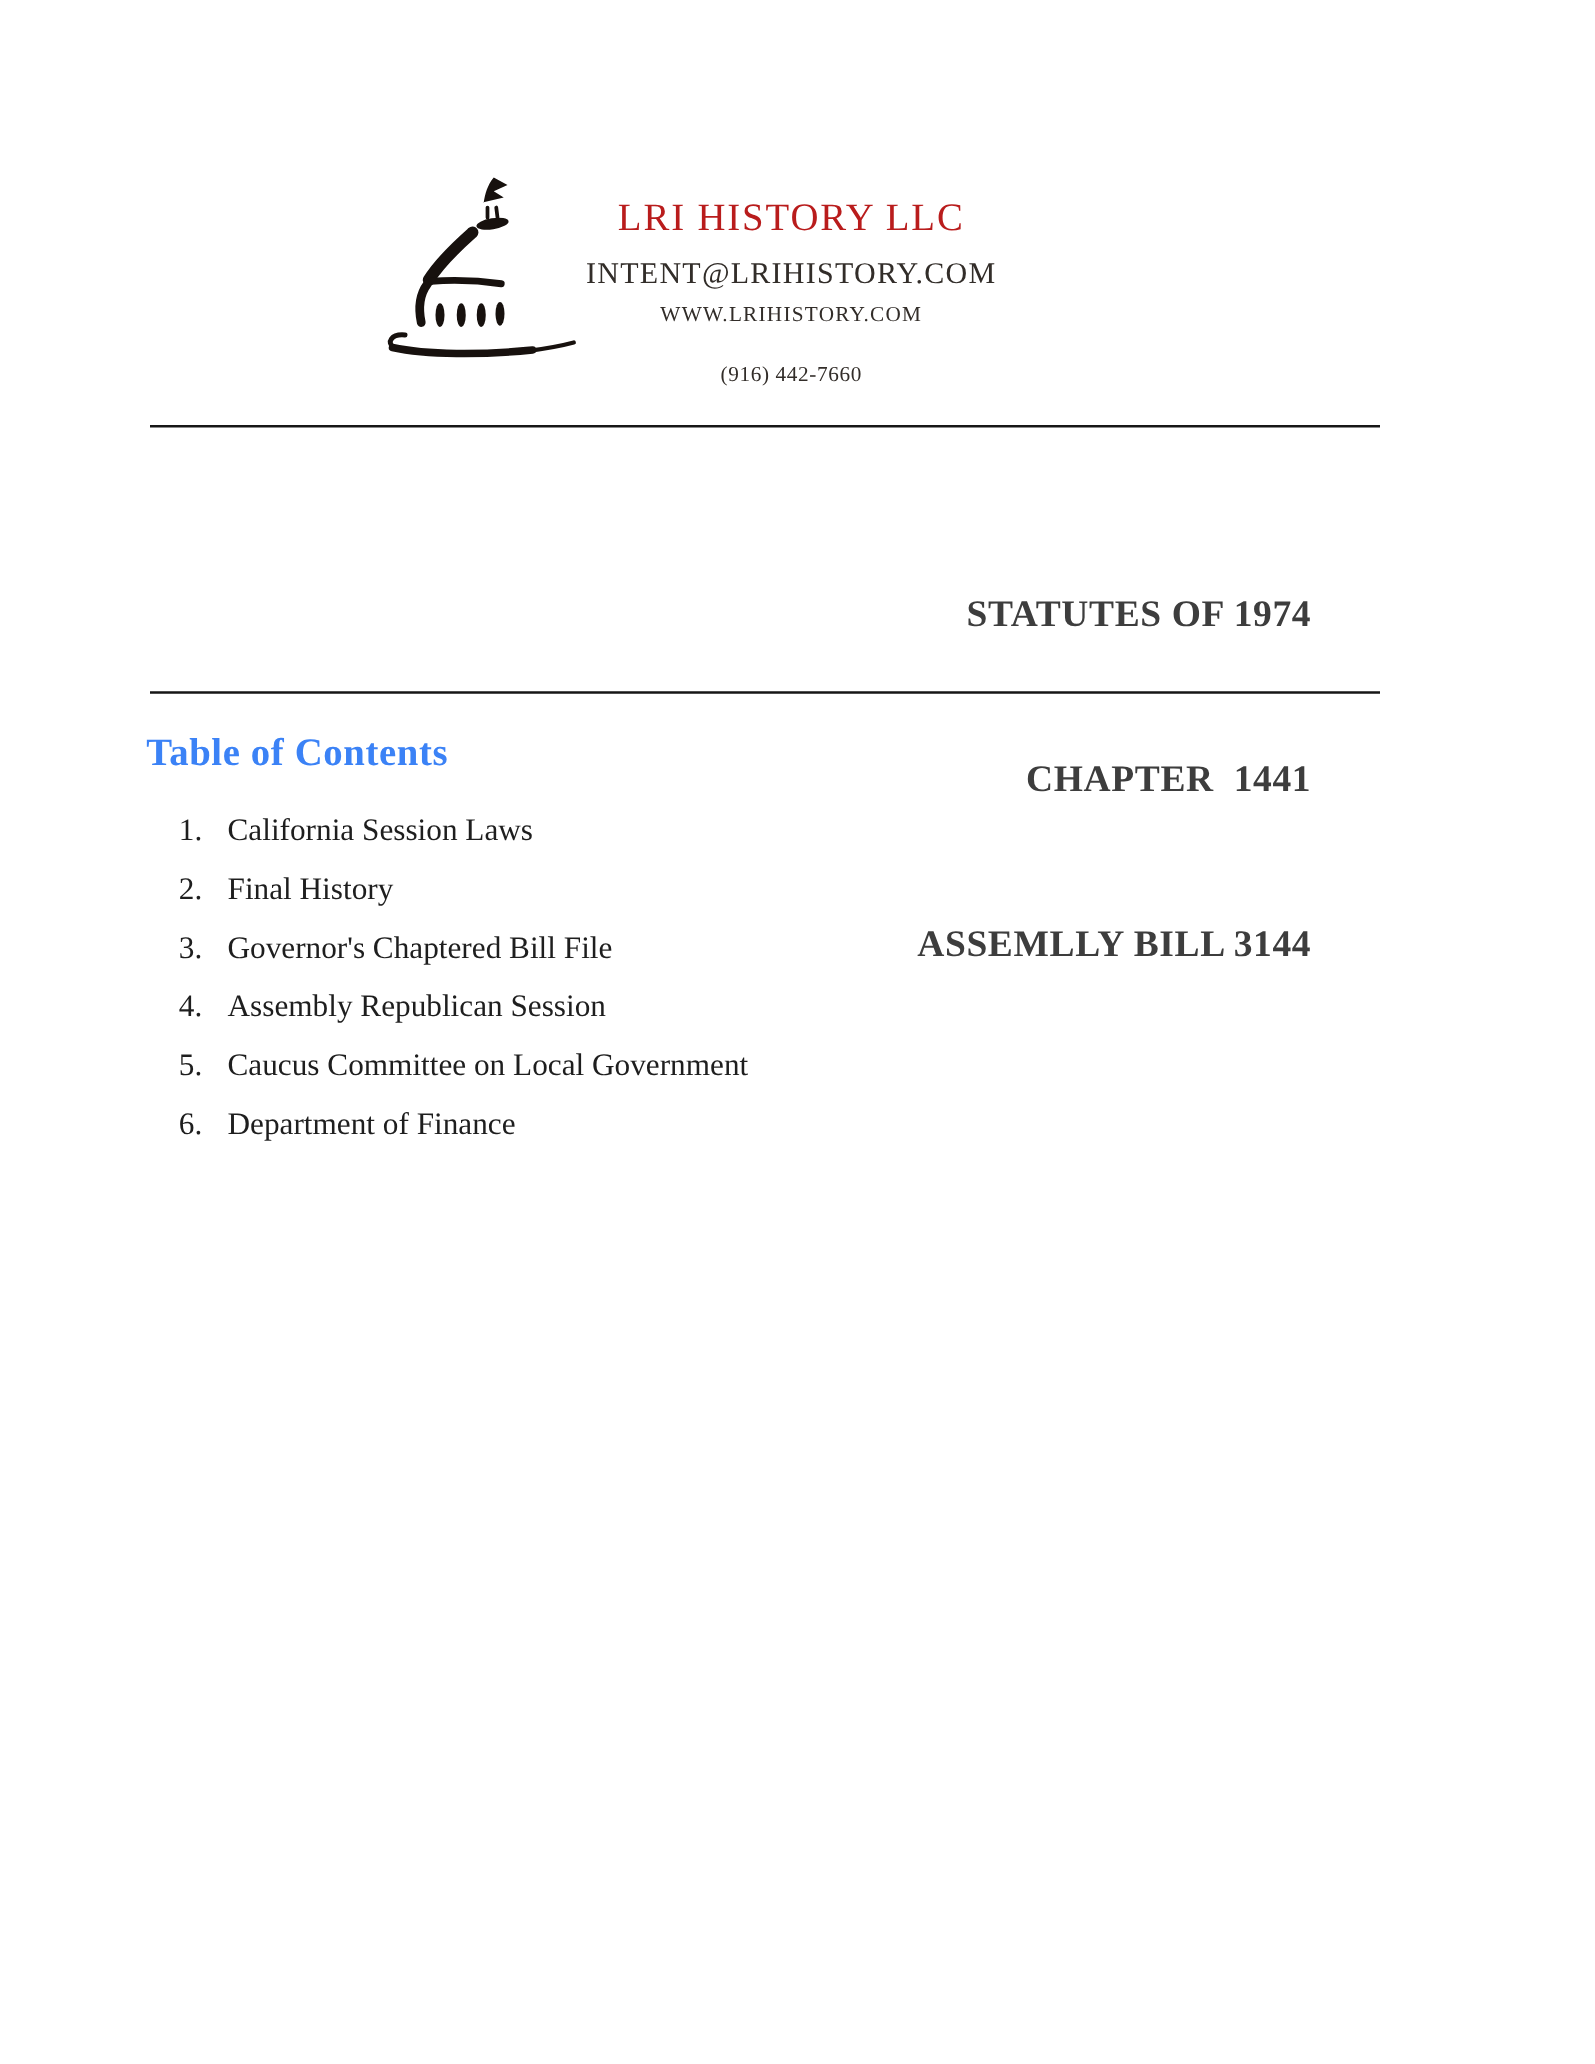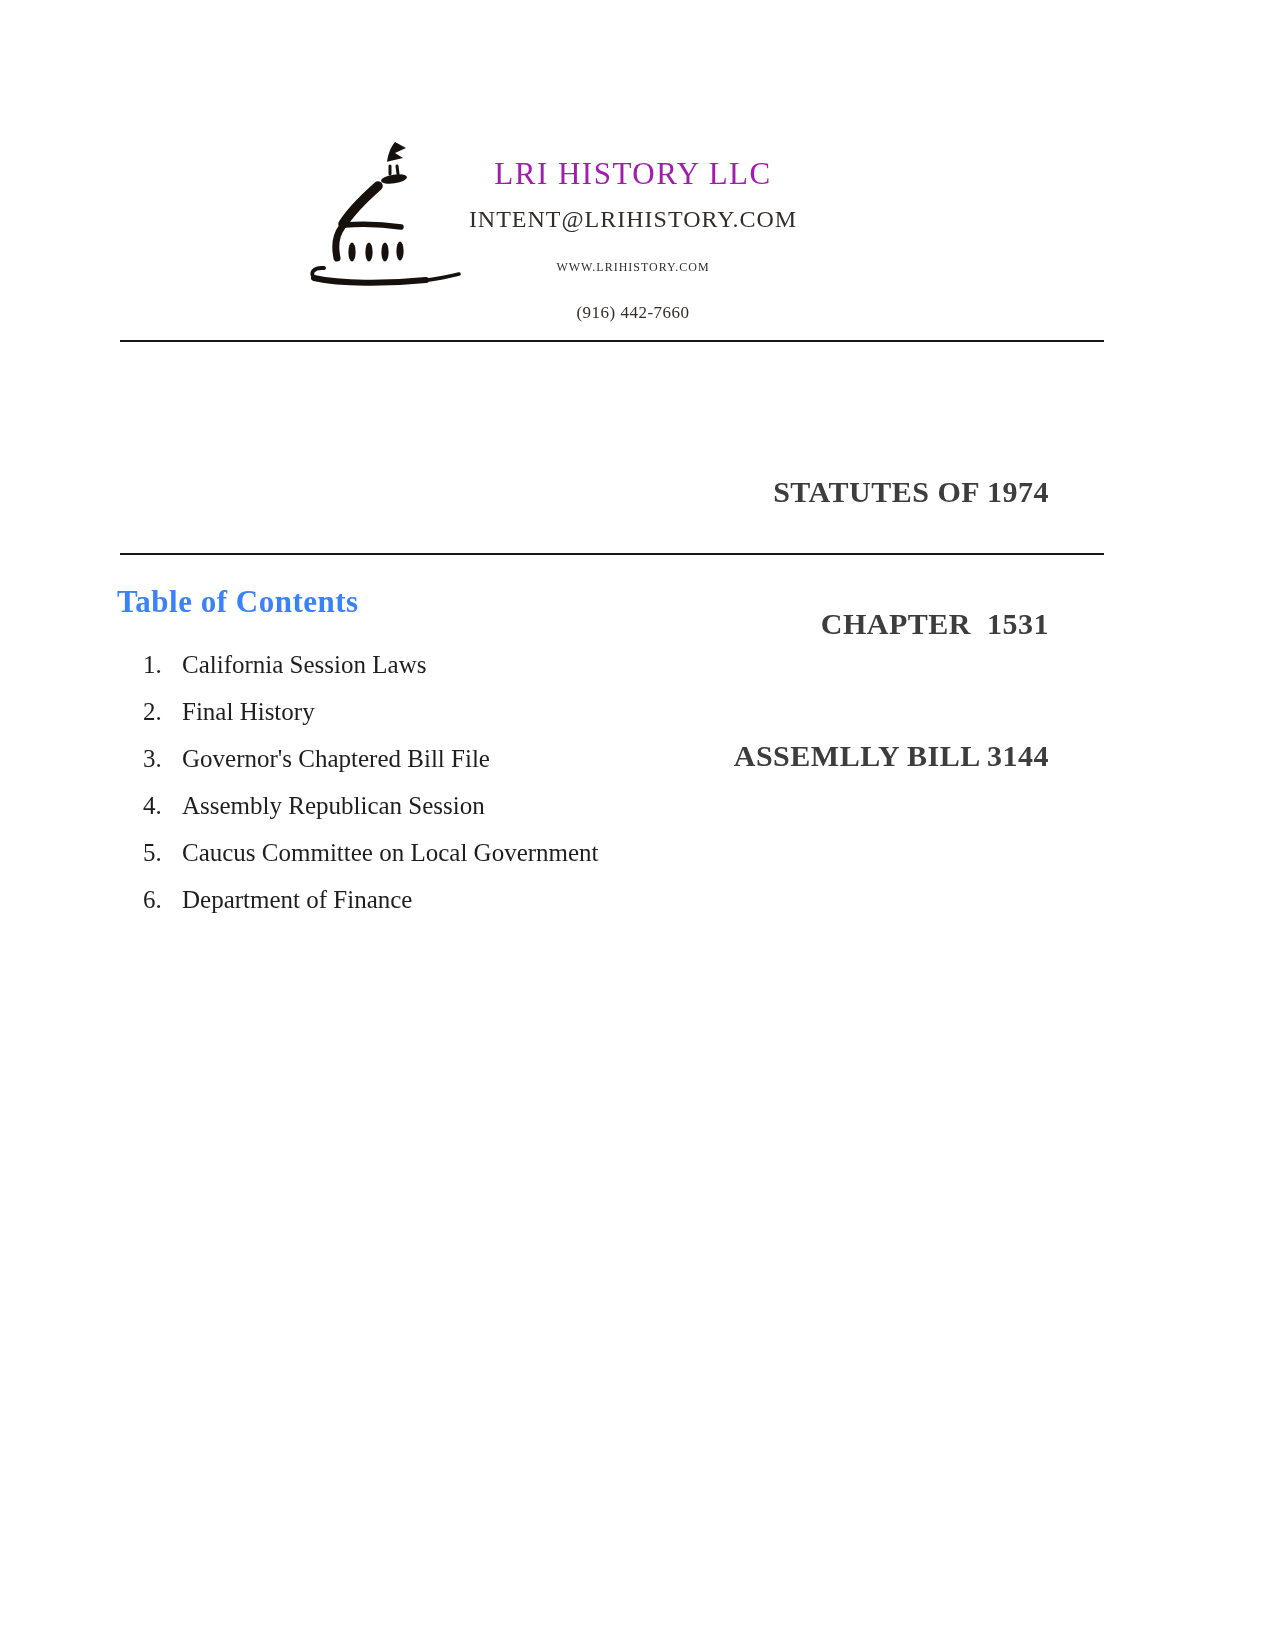--- a/index.html
+++ b/index.html
@@ -25,26 +25,26 @@
     position: absolute;
     left: 398px;
     top: 156px;
     width: 470px;
     text-align: center;
     color: #2b2622;
   }
   .company-name {
     font-size: 31px;
     letter-spacing: 1.5px;
-    color: #a21caf;
+    color: #b91c1c;
     font-weight: normal;
   }
   .contact-line { letter-spacing: 1px; color: #322d29; }
   .contact-email   { font-size: 24px; margin-top: 14px; text-align: center; }
-  .contact-website { font-size: 12px; margin-top: 27px; }
+  .contact-website { font-size: 17px; margin-top: 9px; }
   .contact-phone   { font-size: 17px; margin-top: 28px; letter-spacing: 0.5px; }
 
   
   .rule {
     position: absolute;
     left: 120px;
     width: 984px;
     height: 2px;
     background: #161616;
   }
@@ -131,21 +131,21 @@
     <div class="contact-line contact-email">INTENT@LRIHISTORY.COM</div>
     <div class="contact-line contact-website">WWW.LRIHISTORY.COM</div>
     <div class="contact-line contact-phone">(916) 442-7660</div>
   </div>
 
   <div class="rule rule-top"></div>
   <div class="rule rule-bottom"></div>
 
   <div class="reference-block">
     <div>STATUTES OF 1974</div>
-    <div>CHAPTER  1531</div>
+    <div>CHAPTER  1441</div>
     <div>ASSEMLLY BILL 3144</div>
   </div>
 
   <div class="toc-heading">Table of Contents</div>
 
   <ol class="toc-list">
     <li class="toc-item">
       <span class="toc-number">1.</span>
       <span class="toc-label">California Session Laws</span>
     </li>

